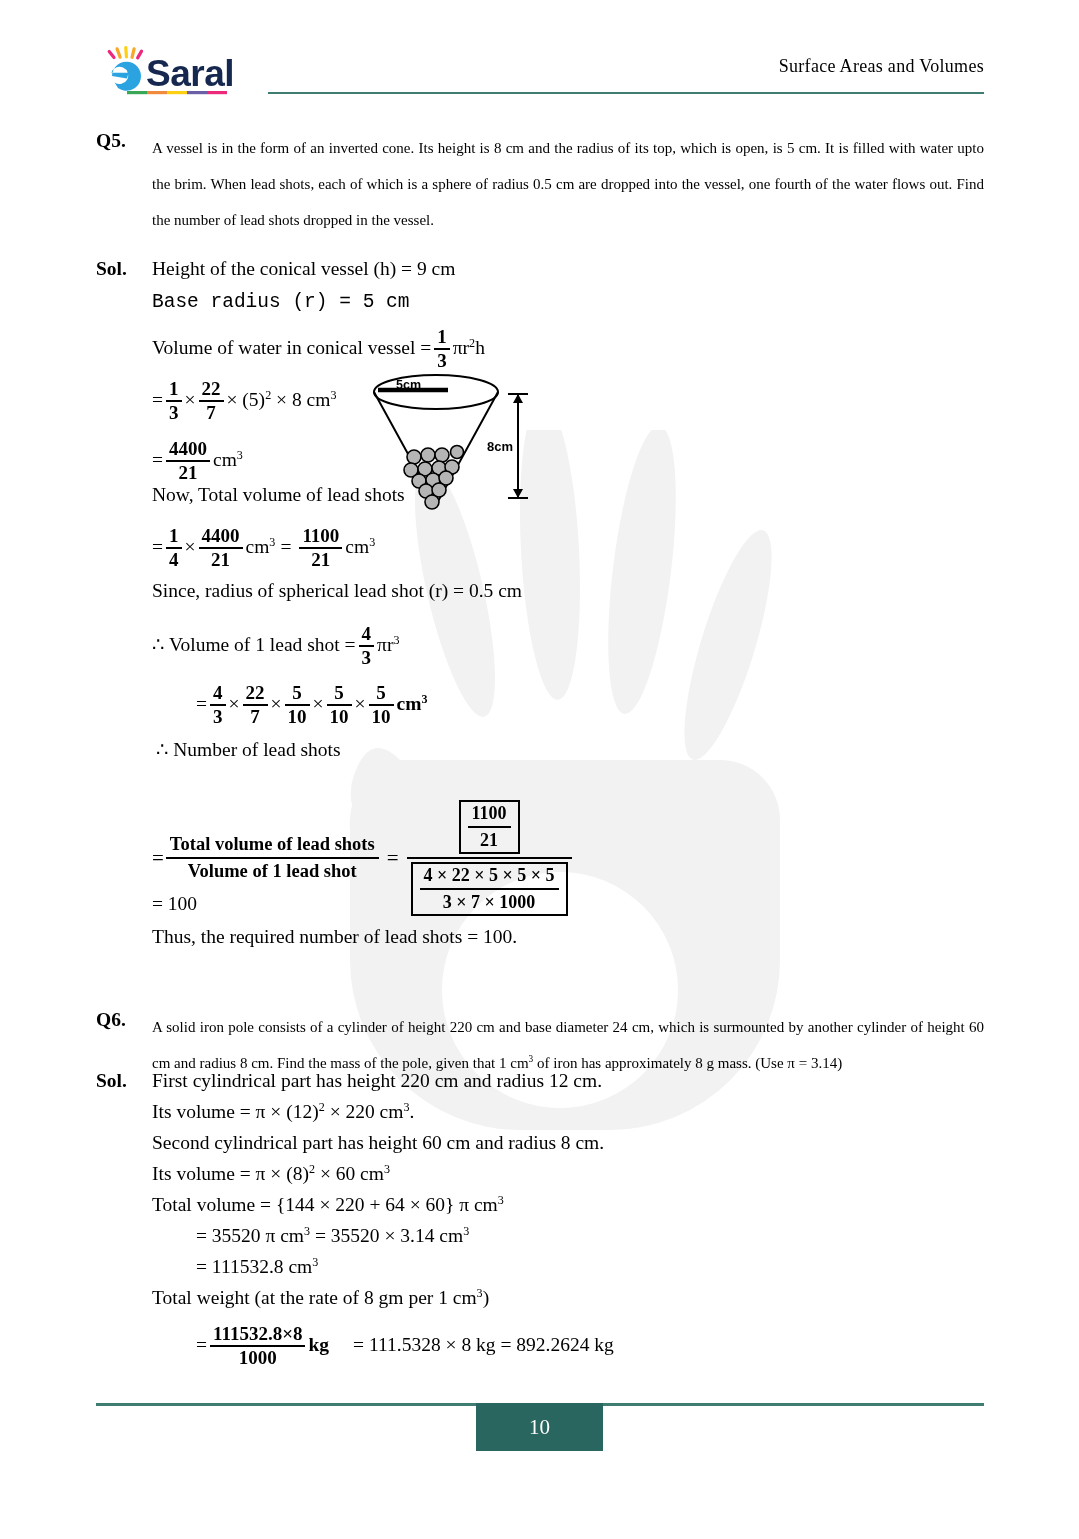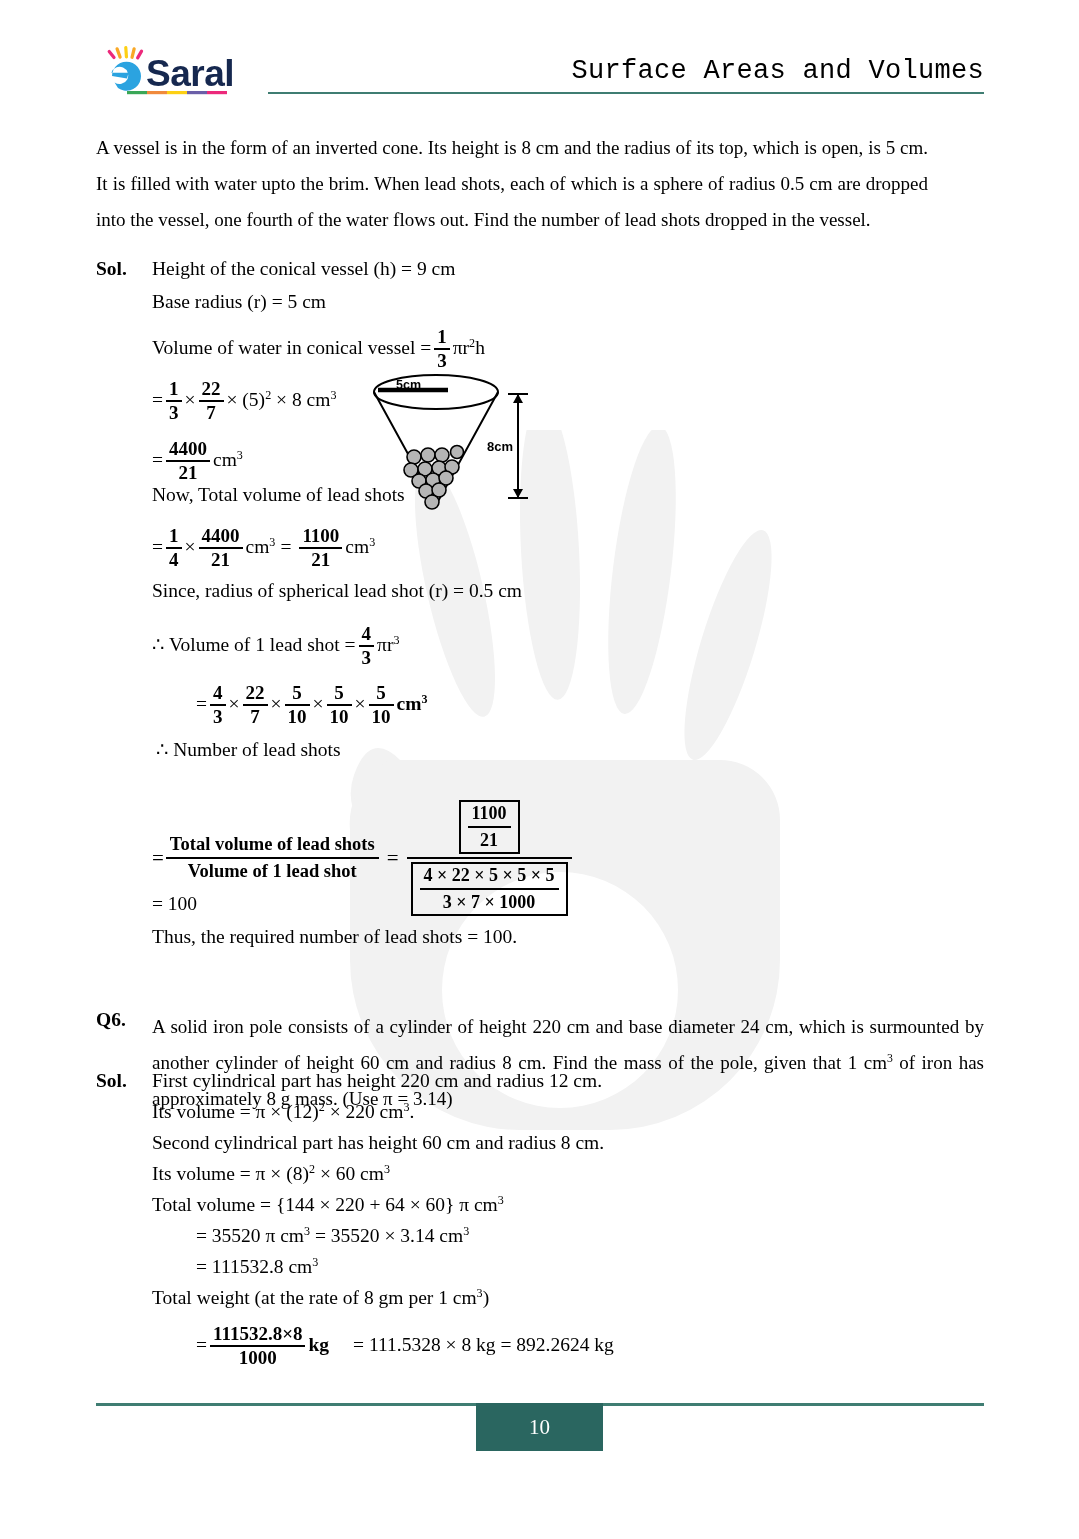--- a/index.html
+++ b/index.html
@@ -44,22 +44,22 @@
     position: absolute;
     left: 0;
     top: 2px;
     width: 160px;
     height: 50px;
   }
   .header-title {
     position: absolute;
     right: 0;
     top: 12px;
-    font-family: Liberation Mono, monospace;
-    font-size: 27px;
+    font-family: Liberation Serif, serif;
+    font-size: 18px;
     letter-spacing: 0.3px;
     white-space: nowrap;
     color: #000;
   }
   .header-rule {
     position: absolute;
     left: 172px;
     top: 48px;
     width: 716px;
     height: 2px;
@@ -78,21 +78,21 @@
     position: absolute;
     display: flex;
   }
   .qlabel {
     font-weight: bold;
     font-size: 19.5px;
     width: 56px;
     flex: 0 0 56px;
   }
   .qbody {
-    font-size: 19px;
+    font-size: 15px;
     line-height: 36px;
   }
   .line {
     position: absolute;
     font-size: 19.5px;
     white-space: nowrap;
   }
 
   sup {
     font-size: 0.62em;
@@ -228,27 +228,28 @@
       </g>
     </svg>
 
     <div class="header-title">Surface  Areas and Volumes</div>
     <div class="header-rule"></div>
   </div>
 
   <div class="content">
 
     <div class="qrow" style="left:96px; top:130px; width:888px;">
+      <div class="qlabel">Q5.</div>
       <div class="qbody" style="width:832px; text-align:justify;">A vessel is in the form of an inverted cone. Its height is 8 cm and the radius of its top, which is open, is 5 cm. It is filled with water upto the brim. When lead shots, each of which is a sphere of radius 0.5 cm are dropped into the vessel, one fourth of the water flows out. Find the number of lead shots dropped in the vessel.</div>
     </div>
 
     <div class="line" style="left:96px; top:258px; font-weight:bold;">Sol.</div>
 
     <div class="line" style="left:152px; top:258px;">Height of the conical vessel (h) = 9 cm</div>
-    <div class="line" style="left:152px; top:291px;">Base radius (r) = 5 cm</div>
+    <div class="line" style="left:152px; top:291px;font-family:Liberation Mono, monospace;">Base radius (r) = 5 cm</div>
 
     <div class="line" style="left:152px; top:328px;">
       <span>Volume of water in conical vessel =</span><span class="frac md"><span class="num">1</span><span class="den">3</span></span><span class="plain">πr</span><sup class="plain">2</sup><span class="plain">h</span>
     </div>
 
     <div class="line" style="left:152px; top:380px;">
       <span>=</span><span class="frac md"><span class="num">1</span><span class="den">3</span></span><span class="plain">×</span><span class="frac md"><span class="num">22</span><span class="den">7</span></span><span class="plain">× (5)</span><sup class="plain">2</sup><span class="plain"> × 8 cm</span><sup class="plain">3</sup>
     </div>
 
     <div class="line" style="left:152px; top:440px;">

